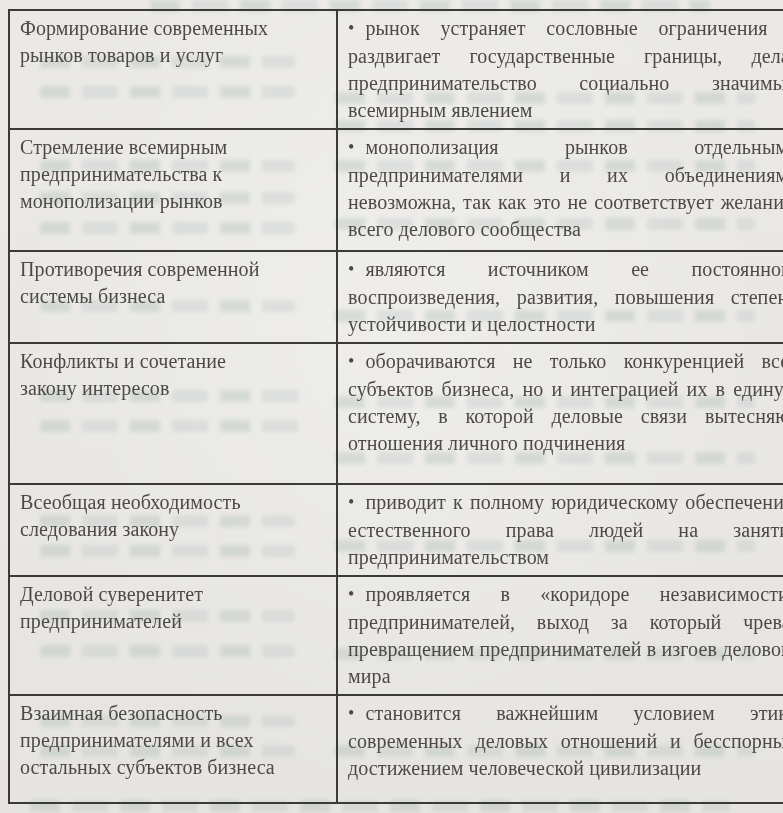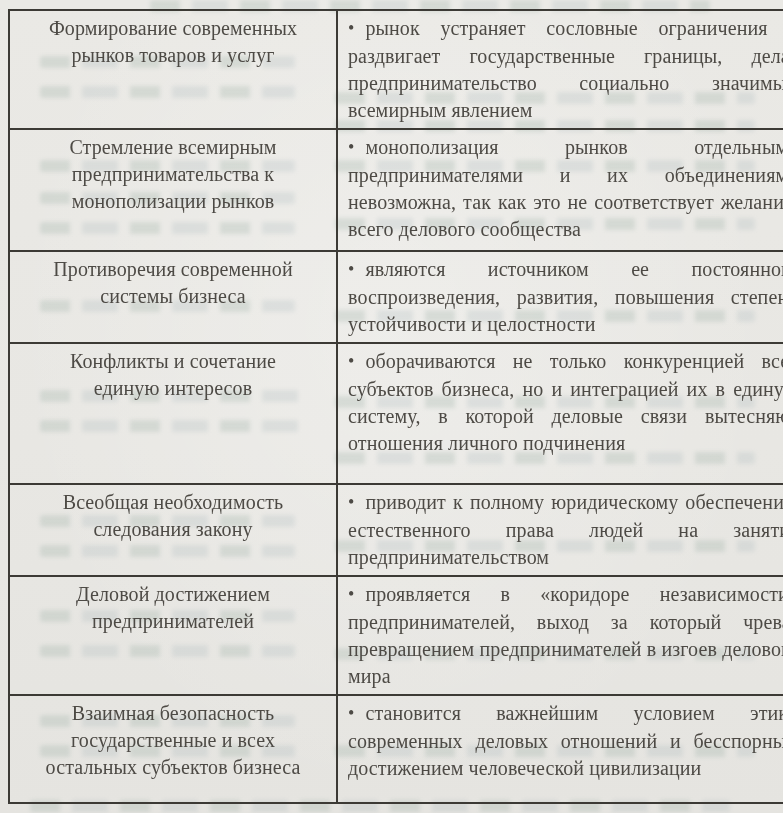--- a/index.html
+++ b/index.html
@@ -61,21 +61,21 @@
   tbody tr:nth-child(7) { height: 108px; }
 
   p.term-text, p.def-text {
     margin: 0;
     font-size: 20px;
     line-height: 27px;
     letter-spacing: 0.1px;
   }
   p.term-text {
     white-space: pre-line;   
-    text-align: center;
+    text-align: left;
   }
   p.def-text {
     text-align: justify;
   }
   .bullet {
     display: inline-block;
     margin-right: 11px;
     transform: translateY(-1px);
     font-size: 18px;
   }
@@ -138,48 +138,48 @@
         <p class="term-text">Противоречия современной
 системы бизнеса</p>
       </td>
       <td class="def-cell">
         <p class="def-text"><span class="bullet">•</span><span>являются источником ее постоянного воспроизведения, развития, повышения степени устойчивости и целостности</span></p>
       </td>
     </tr>
     <tr>
       <td class="term-cell">
         <p class="term-text">Конфликты и сочетание
-единую интересов</p>
+закону интересов</p>
       </td>
       <td class="def-cell">
         <p class="def-text"><span class="bullet">•</span><span>оборачиваются не только конкуренцией всех субъектов бизнеса, но и интеграцией их в единую систему, в которой деловые связи вытесняют отношения личного подчинения</span></p>
       </td>
     </tr>
     <tr>
       <td class="term-cell">
         <p class="term-text">Всеобщая необходимость
 следования закону</p>
       </td>
       <td class="def-cell">
         <p class="def-text"><span class="bullet">•</span><span>приводит к полному юридическому обеспечению естественного права людей на занятие предпринимательством</span></p>
       </td>
     </tr>
     <tr>
       <td class="term-cell">
-        <p class="term-text">Деловой достижением
+        <p class="term-text">Деловой суверенитет
 предпринимателей</p>
       </td>
       <td class="def-cell">
         <p class="def-text"><span class="bullet">•</span><span>проявляется в «коридоре независимости» предпринимателей, выход за который чреват превращением предпринимателей в изгоев делового мира</span></p>
       </td>
     </tr>
     <tr>
       <td class="term-cell">
         <p class="term-text">Взаимная безопасность
-государственные и всех
+предпринимателями и всех
 остальных субъектов бизнеса</p>
       </td>
       <td class="def-cell">
         <p class="def-text"><span class="bullet">•</span><span>становится важнейшим условием этики современных деловых отношений и бесспорным достижением человеческой цивилизации</span></p>
       </td>
     </tr>
   </tbody>
 </table>
 
 </body></html>

